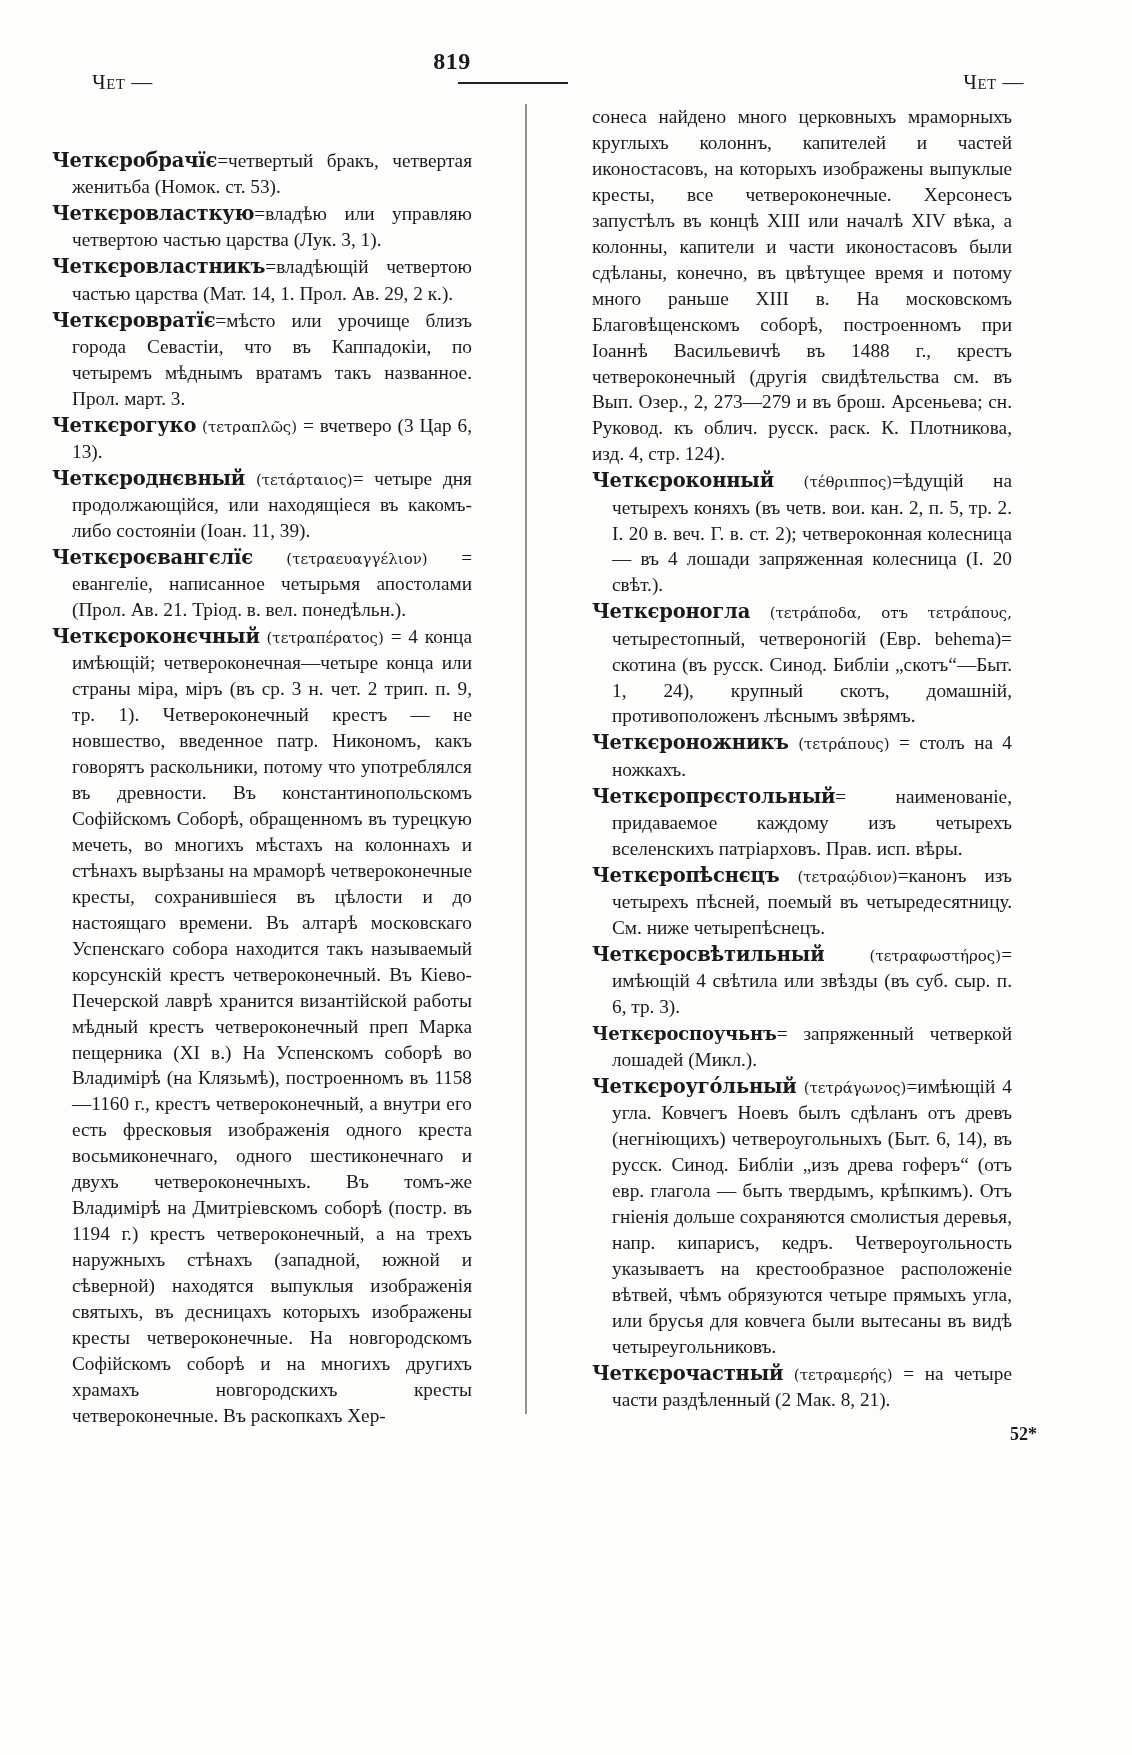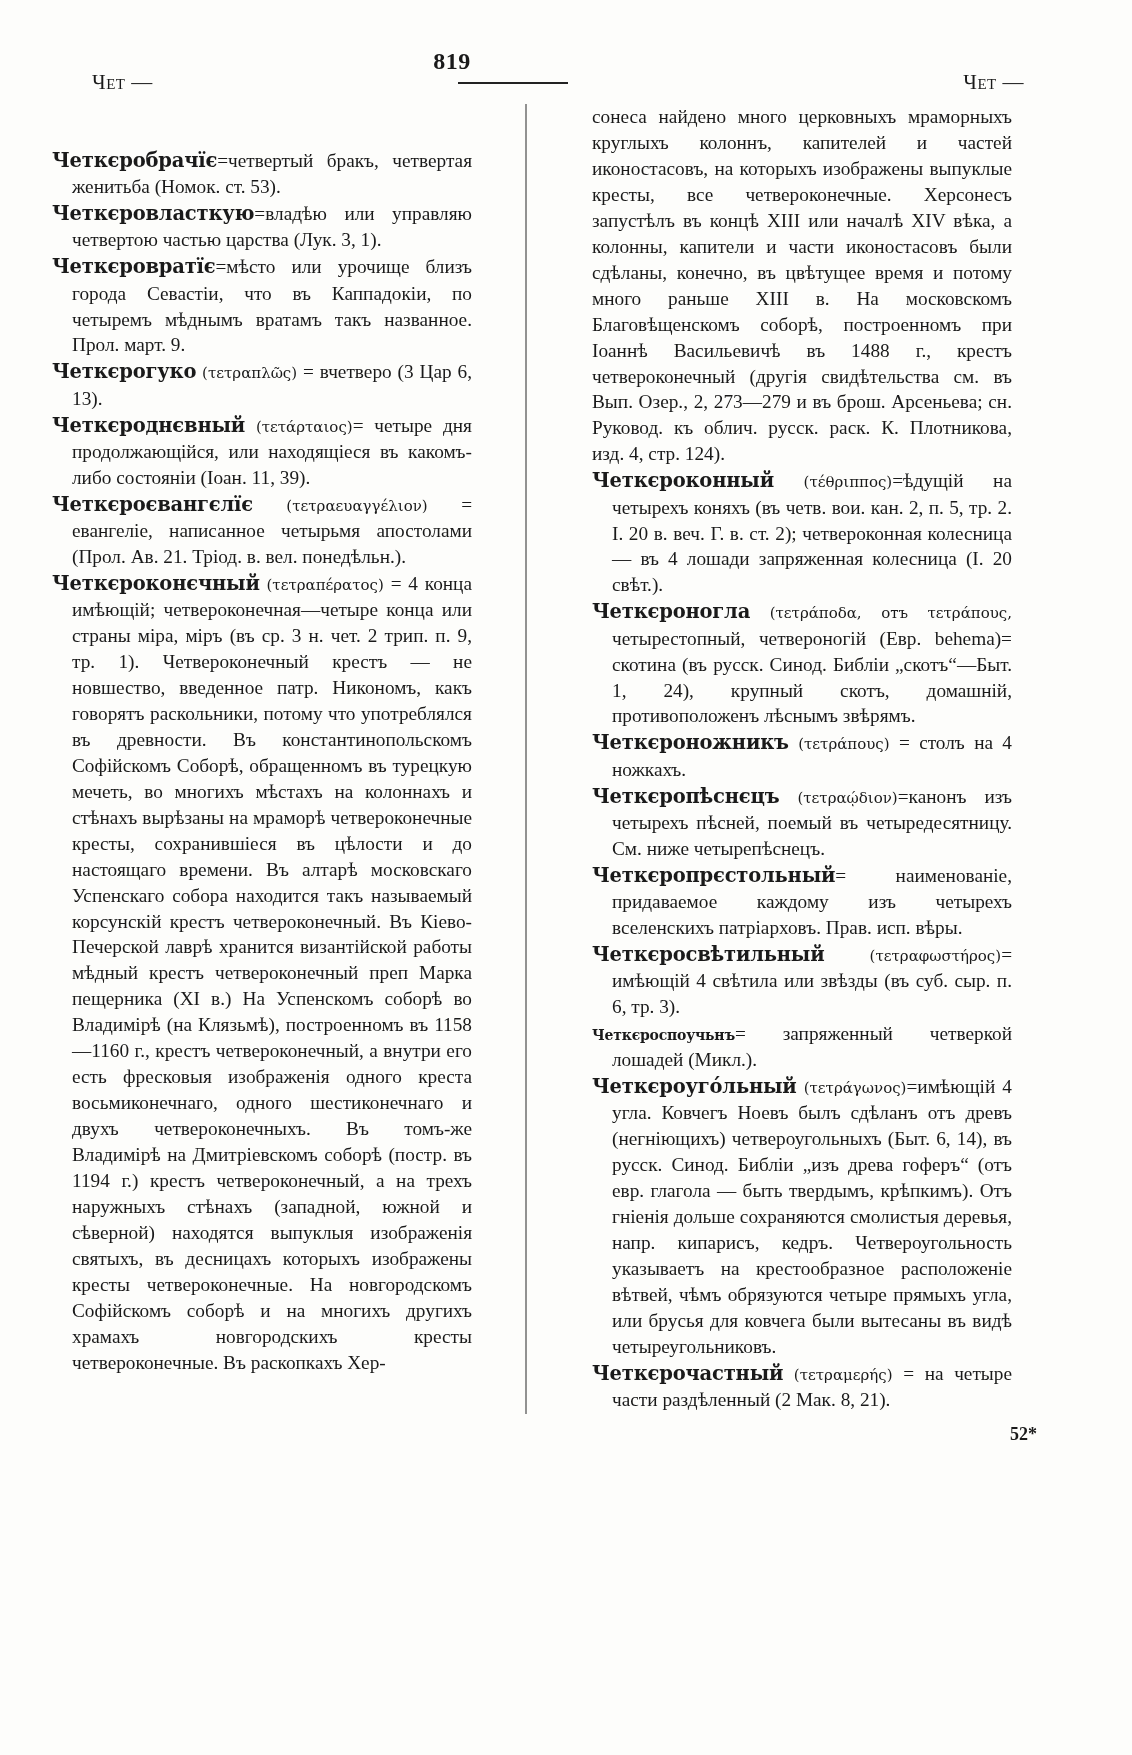--- a/index.html
+++ b/index.html
@@ -118,23 +118,26 @@
   <div class="col col-left">
 
     <p class="entry">
       <span class="headword">Четкєробрачїє</span><span>=четвертый бракъ, четвертая женитьба (Номок. ст. 53).</span>
     </p>
 
     <p class="entry">
       <span class="headword">Четкєровласткую</span><span>=владѣю или управляю четвертою частью царства (Лук. 3, 1).</span>
     </p>
 
-
-    <p class="entry">
-      <span class="headword">Четкєровратїє</span><span>=мѣсто или урочище близъ города Севастіи, что въ Каппадокіи, по четыремъ мѣднымъ вратамъ такъ названное. Прол. март. 9.</span>
+    <p class="entry">
+      <span class="headword">Четкєровластникъ</span><span>=владѣющій четвертою частью царства (Мат. 14, 1. Прол. Ав. 29, 2 к.).</span>
+    </p>
+
+    <p class="entry">
+      <span class="headword">Четкєровратїє</span><span>=мѣсто или урочище близъ города Севастіи, что въ Каппадокіи, по четыремъ мѣднымъ вратамъ такъ названное. Прол. март. 3.</span>
     </p>
 
     <p class="entry">
       <span class="headword">Четкєрогуко</span>
       <span class="gk">(τετραπλῶς)</span>
       <span>= вчетверо (3 Цар 6, 13).</span>
     </p>
 
     <p class="entry">
       <span class="headword">Четкєроднєвный</span>
@@ -170,35 +173,35 @@
       <span>четырестопный, четвероногій (Евр. behema)= скотина (въ русск. Синод. Библіи „скотъ“—Быт. 1, 24), крупный скотъ, домашній, противоположенъ лѣснымъ звѣрямъ.</span>
     </p>
 
     <p class="entry">
       <span class="headword">Четкєроножникъ</span>
       <span class="gk">(τετράπους)</span>
       <span>= столъ на 4 ножкахъ.</span>
     </p>
 
     <p class="entry">
+      <span class="headword">Четкєропрєстольный</span><span>= наименованіе, придаваемое каждому изъ четырехъ вселенскихъ патріарховъ. Прав. исп. вѣры.</span>
+    </p>
+
+    <p class="entry">
       <span class="headword">Четкєропѣснєцъ</span>
       <span class="gk">(τετραῴδιον)</span><span>=канонъ изъ четырехъ пѣсней, поемый въ четыредесятницу. См. ниже четырепѣснецъ.</span>
     </p>
 
     <p class="entry">
-      <span class="headword">Четкєропрєстольный</span><span>= наименованіе, придаваемое каждому изъ четырехъ вселенскихъ патріарховъ. Прав. исп. вѣры.</span>
-    </p>
-
-    <p class="entry">
       <span class="headword">Четкєросвѣтильный</span>
       <span class="gk">(τετραφωστήρος)</span><span>= имѣющій 4 свѣтила или звѣзды (въ суб. сыр. п. 6, тр. 3).</span>
     </p>
 
     <p class="entry">
-      <span class="headword" style="font-size:14px">Четкєроспоучьнъ</span><span>= запряженный четверкой лошадей (Микл.).</span>
+      <span class="headword" style="font-size:18px">Четкєроспоучьнъ</span><span>= запряженный четверкой лошадей (Микл.).</span>
     </p>
 
     <p class="entry">
       <span class="headword">Четкєроуго́льный</span>
       <span class="gk">(τετράγωνος)</span><span>=имѣющій 4 угла. Ковчегъ Ноевъ былъ сдѣланъ отъ древъ (негніющихъ) четвероугольныхъ (Быт. 6, 14), въ русск. Синод. Библіи „изъ древа гоферъ“ (отъ евр. глагола — быть твердымъ, крѣпкимъ). Отъ гніенія дольше сохраняются смолистыя деревья, напр. кипарисъ, кедръ. Четвероугольность указываетъ на крестообразное расположеніе вѣтвей, чѣмъ обрязуются четыре прямыхъ угла, или брусья для ковчега были вытесаны въ видѣ четыреугольниковъ.</span>
     </p>
 
     <p class="entry">
       <span class="headword">Четкєрочастный</span>
       <span class="gk">(τετραμερής)</span>

